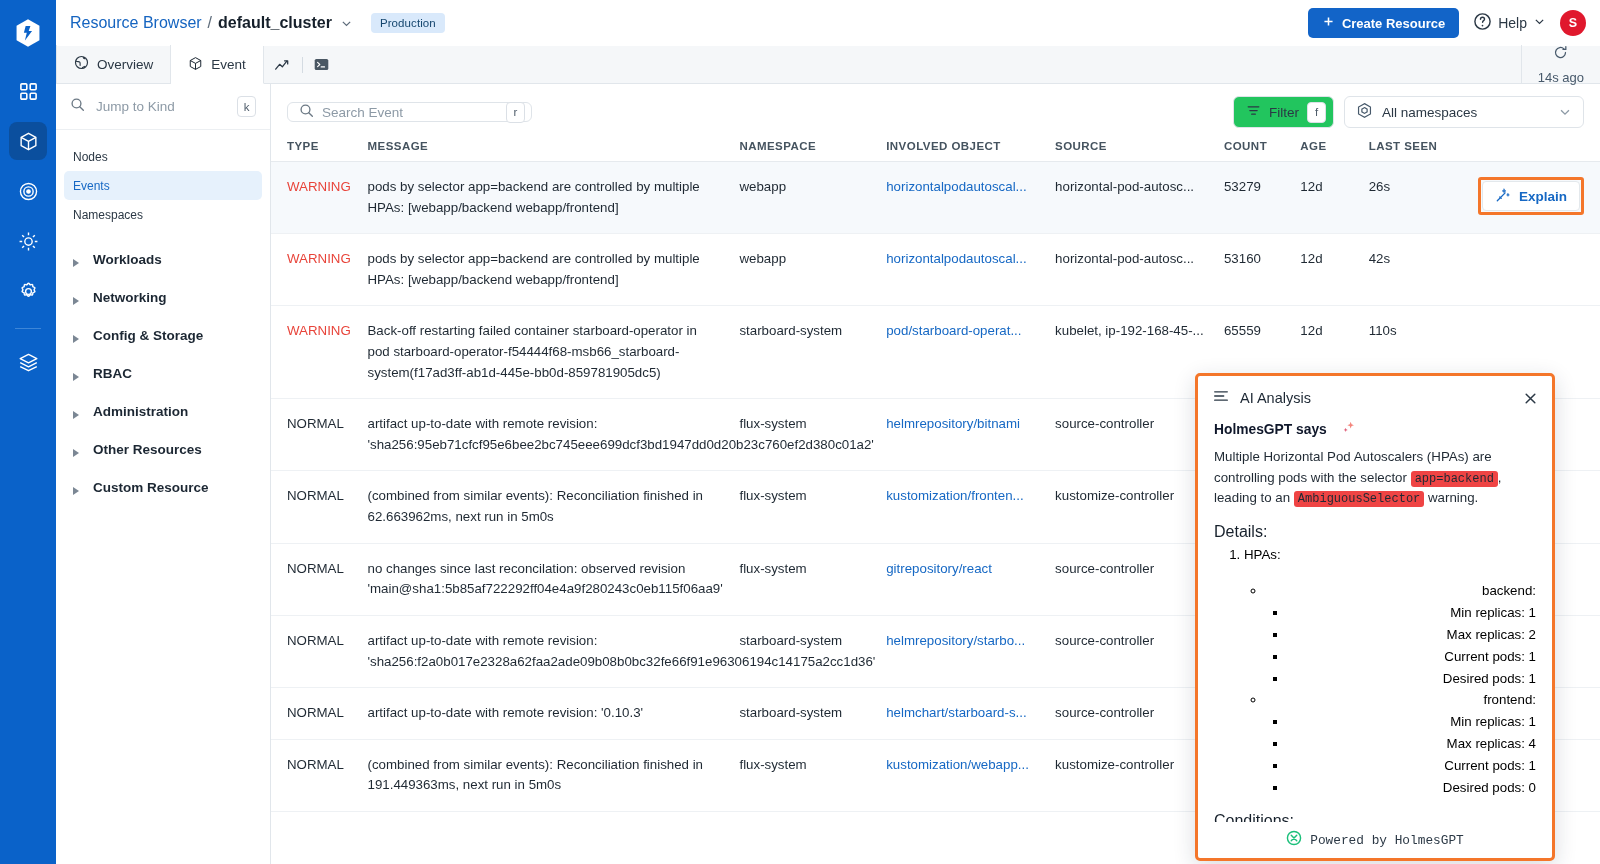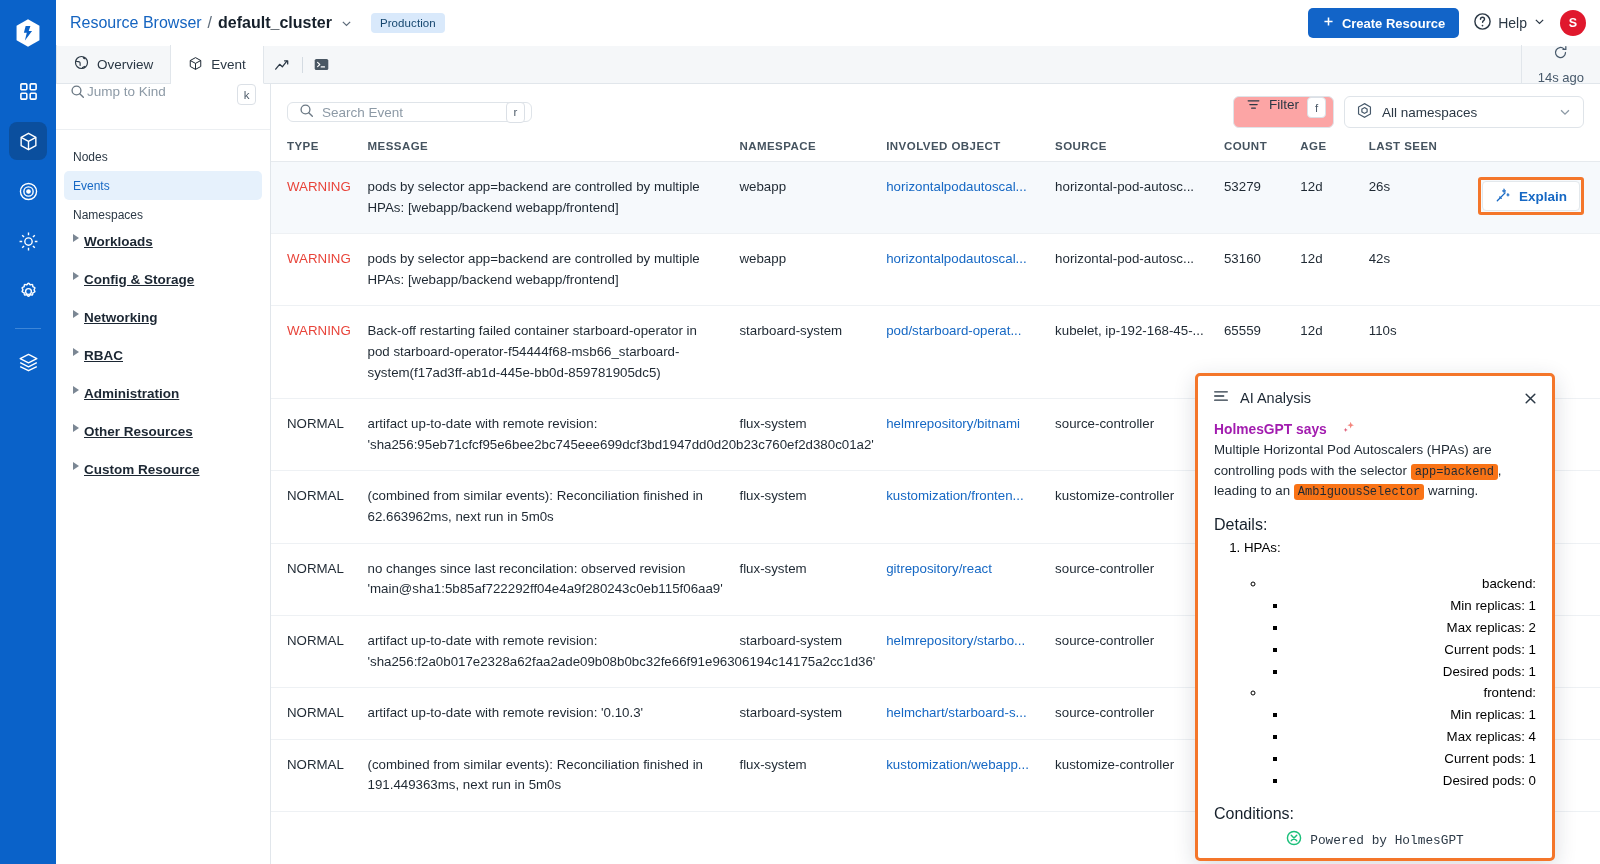--- a/index.html
+++ b/index.html
@@ -87,58 +87,57 @@
 
   
   .body { flex: 1; display: flex; min-height: 0; }
 
   
   .kinds {
     width: 215px; flex: 0 0 215px; border-right: 1px solid #e1e6eb;
     display: flex; flex-direction: column; background: #fff;
   }
   .jump {
-    height: 46px; display: flex; gap: 2px;
+    height: 46px; display: flex; align-items: center; gap: 11px;
     padding: 0 14px; border-bottom: 1px solid #eceff2;
   }
   .jump-text { font-size: 13.5px; color: #8d9aa6; flex: 1; }
   .kbd {
     border: 1px solid #dbe0e6; border-radius: 4px; min-width: 19px; height: 21px;
     font-size: 11.5px; color: #4e5c6a; display: flex; align-items: center;
     justify-content: center; padding: 0 5px; background: #fff;
   }
   .kinds-list { padding: 12px 8px 0 8px; overflow: hidden; }
   .kind-item {
     height: 29px; display: flex; align-items: center; padding: 0 9px;
     font-size: 12px; color: #2b3845; border-radius: 5px; cursor: pointer;
   }
   .kind-item.selected { background: #e6f1fc; color: #1668c4; }
   .kind-group {
-    height: 33px; display: flex; align-items: flex-start; gap: 5px; padding: 0 9px;
+    height: 33px; display: flex; align-items: flex-end; gap: 14px; padding: 0 9px;
     font-size: 13.5px; color: #1c2733; font-weight: 600; cursor: pointer;
     margin-top: 5px;
-    text-decoration: underline;
   }
   .caret { width: 0; height: 0; border-left: 6px solid #7b8794;
     border-top: 4.5px solid transparent; border-bottom: 4.5px solid transparent; }
 
   
   .content { flex: 1; display: flex; flex-direction: column; min-width: 0; position: relative; }
   .toolbar {
     height: 56px; display: flex; align-items: center; padding: 0 16px; flex: 0 0 56px;
   }
   .search {
     width: 245px; height: 20px; border: 1px solid #dfe4e9; border-radius: 6px;
     display: flex; align-items: center; gap: 8px; padding: 0 6px 0 11px; background:#fff;
   }
   .search-text { font-size: 13.5px; color: #8d9aa6; flex: 1; }
   .toolbar-right { margin-left: auto; display: flex; align-items: center; gap: 10px; }
   .filter-btn {
     height: 32px; border: 1px solid #dfe4e9; border-radius: 6px; display: flex;
-    align-items: flex-start; gap: 8px; padding: 0 7px 0 12px; cursor: pointer; background:#fca5a5;
+    align-items: center; gap: 8px; padding: 0 7px 0 12px; cursor: pointer; background:#22c55e;
     font-size: 13.5px; color: #2b3845;
   }
   .ns-select {
     height: 32px; width: 240px; border: 1px solid #dfe4e9; border-radius: 6px;
     display: flex; align-items: center; gap: 9px; padding: 0 11px; cursor: pointer;
     background:#fff; font-size: 13.5px; color: #2b3845;
   }
   .ns-select .sp { margin-left: auto; display:flex; }
 
   
@@ -188,26 +187,26 @@
     display: flex; flex-direction: column; overflow: hidden; z-index: 20;
   }
   .ai-head {
     height: 44px; display: flex; align-items: center; padding: 0 14px;
     flex: 0 0 44px;
   }
   .ai-title { font-size: 14.5px; color: #1c2733; margin-left: 10px; font-weight: 500; }
   .ai-close { margin-left: auto; cursor: pointer; color: #2b3845; display:flex; }
   .ai-body { flex: 1; padding: 0 16px 2px 16px; overflow: hidden; }
   .ai-says {
-    font-size: 13.8px; font-weight: 700; color: #a21caf; display: flex;
-    align-items: center; gap: 14px; margin-bottom: 2px;
+    font-size: 13.8px; font-weight: 700; color: #0f172a; display: flex;
+    align-items: center; gap: 14px; margin-bottom: 9px;
   }
   .ai-para { font-size: 13.3px; color: #1f2933; line-height: 1.55; }
   .code {
-    background: #f97316; color: #1f2933; font-family: "Liberation Mono", monospace;
+    background: #ef4444; color: #1f2933; font-family: "Liberation Mono", monospace;
     font-size: 12px; padding: 1px 4px; border-radius: 3px;
   }
   .ai-h { font-size: 16px; color: #16202b; margin: 14px 0 4px; font-weight: 400; }
   ol.lvl1 { margin: 0 0 0 30px; padding: 0; font-size: 13.3px; line-height: 1.5; }
   ol.lvl1 > li { margin: 3px 0; }
   ul.lvl2 { list-style: circle; margin: 16px 0 2px 22px; padding: 0; text-align: right; }
   ul.lvl3 { list-style: square; margin: 2px 0 2px 22px; padding: 0; }
   ul.lvl2 > li, ul.lvl3 > li { margin: 2px 0; font-size: 13.3px; }
   .b { font-weight: 400; }
   .ai-foot {
@@ -371,25 +370,25 @@
           <div class="kind-item">Nodes</div>
           <div class="kind-item selected">Events</div>
           <div class="kind-item">Namespaces</div>
 
           <div class="kind-group">
             <span class="caret"></span>
             <span>Workloads</span>
           </div>
           <div class="kind-group">
             <span class="caret"></span>
-            <span>Config &amp; Storage</span>
+            <span>Networking</span>
           </div>
           <div class="kind-group">
             <span class="caret"></span>
-            <span>Networking</span>
+            <span>Config &amp; Storage</span>
           </div>
           <div class="kind-group">
             <span class="caret"></span>
             <span>RBAC</span>
           </div>
           <div class="kind-group">
             <span class="caret"></span>
             <span>Administration</span>
           </div>
           <div class="kind-group">

